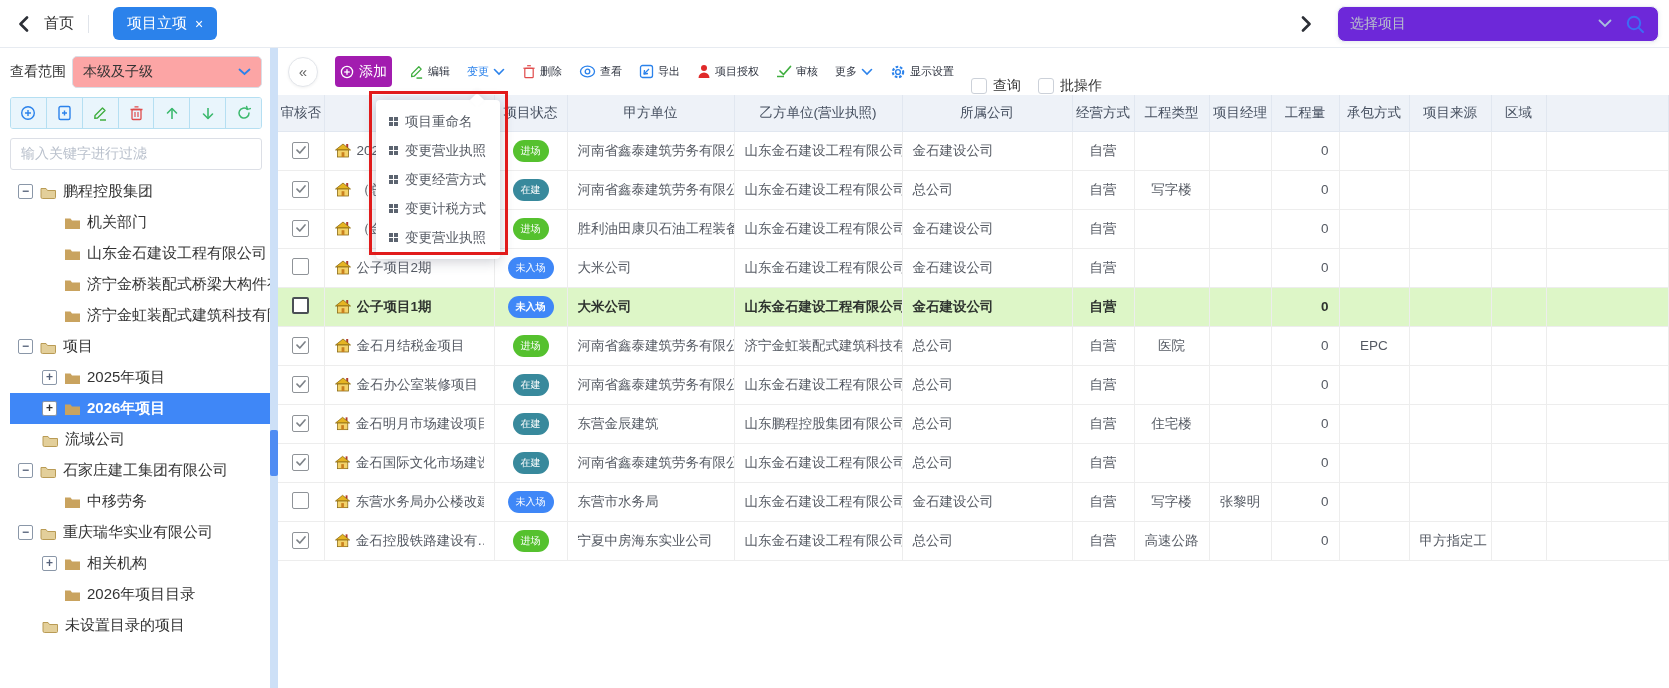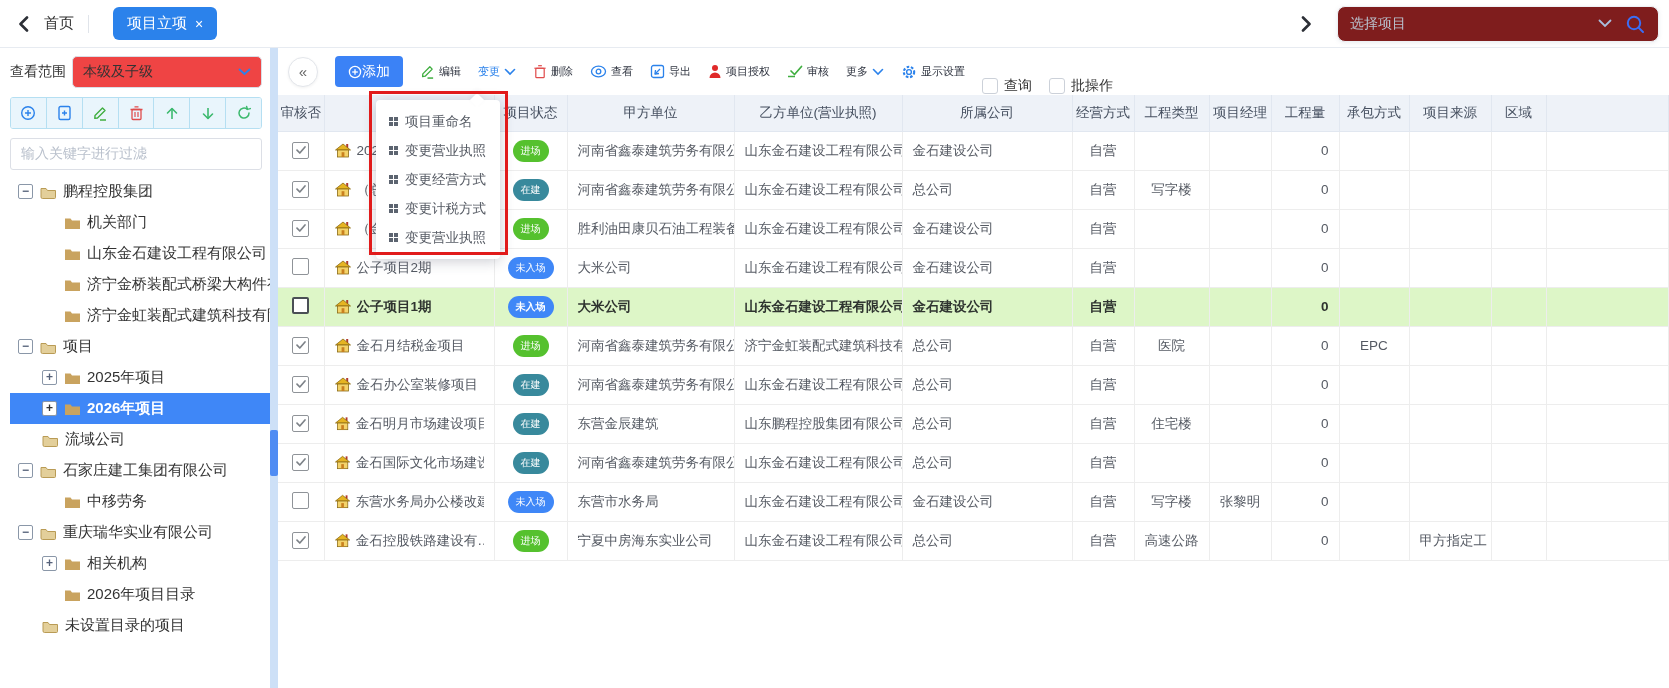--- a/index.html
+++ b/index.html
@@ -11,34 +11,34 @@
   .topbar { height:48px; display:flex; align-items:center; padding:0 10px; background:#fff;
             border-bottom:1px solid #e7ebf1; }
   .nav-chev { width:26px; height:26px; display:flex; align-items:center; justify-content:center; cursor:pointer; }
   .home-label { font-size:15px; color:#333; margin:0 14px 0 8px; cursor:pointer; }
   .tab-divider { width:1px; height:18px; background:#e0e4ea; margin-right:12px; }
   .tab-active { background:#2b82eb; color:#fff; font-size:15px; border-radius:6px;
                 padding:7px 14px; display:flex; align-items:center; gap:8px; cursor:pointer;margin-left:12px; }
   .tab-close { font-size:14px; line-height:1; }
   .topbar-spacer { flex:1; }
   .fwd-chev { margin-right:18px; }
-  .proj-select { width:322px; height:36px; background:#7f1d1d; border:1px solid #eef1f5; border-radius:8px;
+  .proj-select { width:322px; height:36px; background:#6d28d9; border:1px solid #eef1f5; border-radius:8px;
                  box-shadow:0 1px 4px rgba(150,160,180,.18); display:flex; align-items:center; padding:0 12px; }
   .proj-select .ph { flex:1; font-size:14px; color:#b9c0cc; }
   .proj-select svg { flex:none; }
 
   
   .body-row { display:flex; height:640px; }
 
   
   .sidebar { width:270px; flex:none; padding:8px 0 0 10px; overflow:hidden; }
   .scope-row { display:flex; align-items:center; gap:6px; margin-bottom:9px; padding-right:8px; }
   .scope-label { font-size:14px; color:#333; white-space:nowrap; }
   .scope-select { flex:1; height:32px; border:1px solid #d9dee6; border-radius:5px; display:flex;
-                  align-items:center; padding:0 10px; font-size:14px; color:#333; cursor:pointer; background:#ef4444; }
+                  align-items:center; padding:0 10px; font-size:14px; color:#333; cursor:pointer; background:#fca5a5; }
   .scope-select span { flex:1; }
   .tree-tools { display:flex; border:1px solid #b5dff2; border-radius:3px; overflow:hidden; margin-right:8px; }
   .tree-tools .tool { flex:1; height:30px; background:#e9f5fc; display:flex; align-items:center;
                       justify-content:center; border-right:1px solid #b5dff2; cursor:pointer; }
   .tree-tools .tool:last-child { border-right:none; }
   .filter-input { margin:9px 8px 6px 0; height:32px; border:1px solid #dcdfe6; border-radius:3px;
                   display:flex; align-items:center; padding:0 10px; font-size:14px; color:#b9c0cc; background:#fff; }
   .tree { margin-top:4px; }
   .tree-item { display:flex; align-items:center; height:31px; font-size:15px; color:#333;
                cursor:pointer; white-space:nowrap; overflow:hidden; }
@@ -54,22 +54,22 @@
   
   .v-scroll { width:8px; flex:none; background:#cde0f7; position:relative; }
   .v-scroll .thumb { position:absolute; left:0; width:8px; height:46px; top:382px; background:#4f8cf3; border-radius:2px; }
 
   
   .main { flex:1; display:flex; flex-direction:column; overflow:hidden; position:relative; }
   .main-toolbar { height:47px; display:flex; align-items:center; gap:17px; padding:0 0 0 10px; flex:none; }
   .collapse-btn { width:30px; height:30px; border:1px solid #e3e6eb; border-radius:50%; background:#fff;
                   display:flex; align-items:center; justify-content:center; font-size:15px; color:#666;
                   cursor:pointer; box-shadow:0 1px 3px rgba(0,0,0,.06); }
-  .btn-add { background:#3b82f6; color:#fff; border:none; border-radius:4px; height:31px; padding:0 13px;
-             font-size:14px; display:flex; align-items:center; cursor:pointer; }
+  .btn-add { background:#a21caf; color:#fff; border:none; border-radius:4px; height:31px; padding:0 5px;
+             font-size:14px; display:flex; align-items:center; gap:5px; cursor:pointer; }
   .tb-item { display:flex; align-items:center; gap:4px; font-size:11px; color:#2f3440; cursor:pointer; white-space:nowrap; }
   .tb-item.blue { color:#2b82eb; }
   .tb-check { display:flex; align-items:center; gap:6px; font-size:14px; color:#333; cursor:pointer;margin-top:28px; }
   .cb-box { width:16px; height:16px; border:1px solid #ccd1d9; border-radius:3px; background:#fff; }
 
   
   .grid-wrap { flex:1; overflow:hidden; }
   table.grid { width:100%; border-collapse:collapse; table-layout:fixed; }
   .grid th { height:36px; background:#eef2f8; font-size:13.5px; font-weight:normal; color:#465060;
              border-right:1px solid #e1e7f0; border-bottom:1px solid #e1e7f0; text-align:center;

